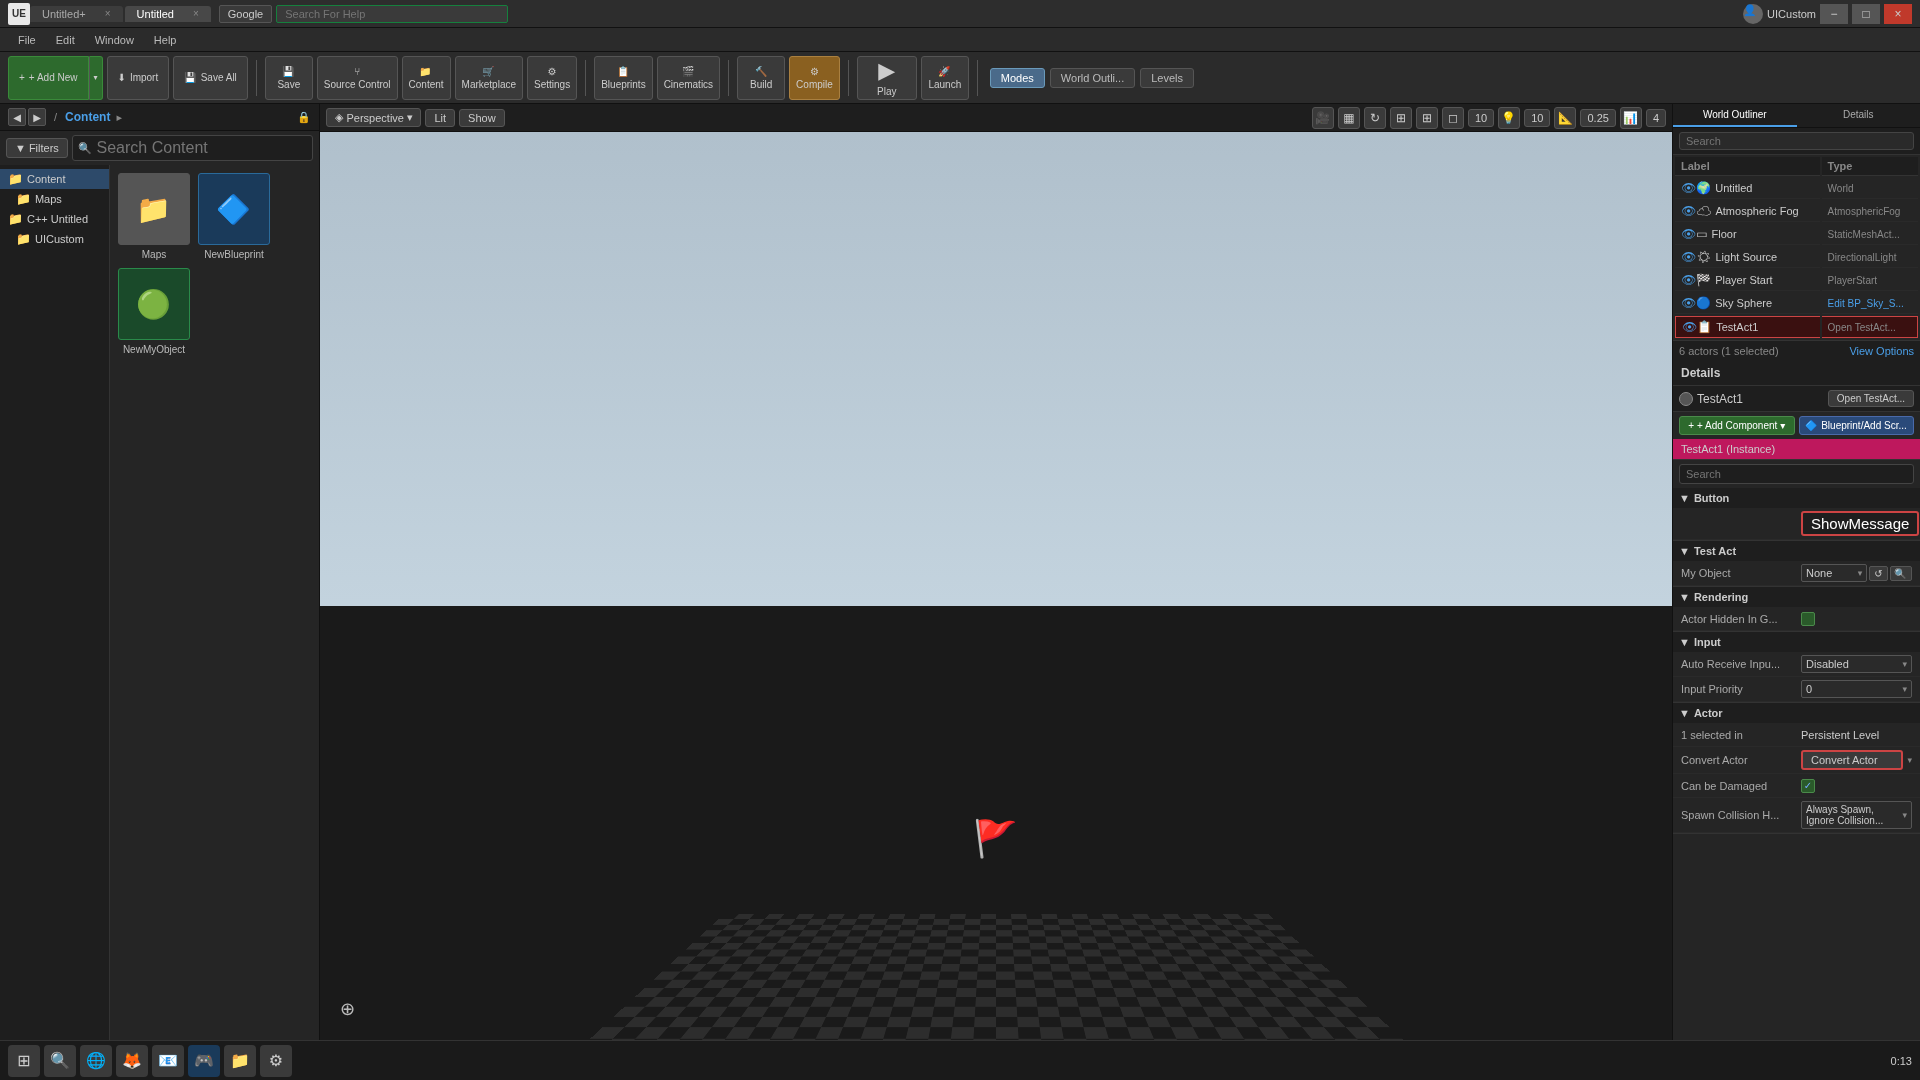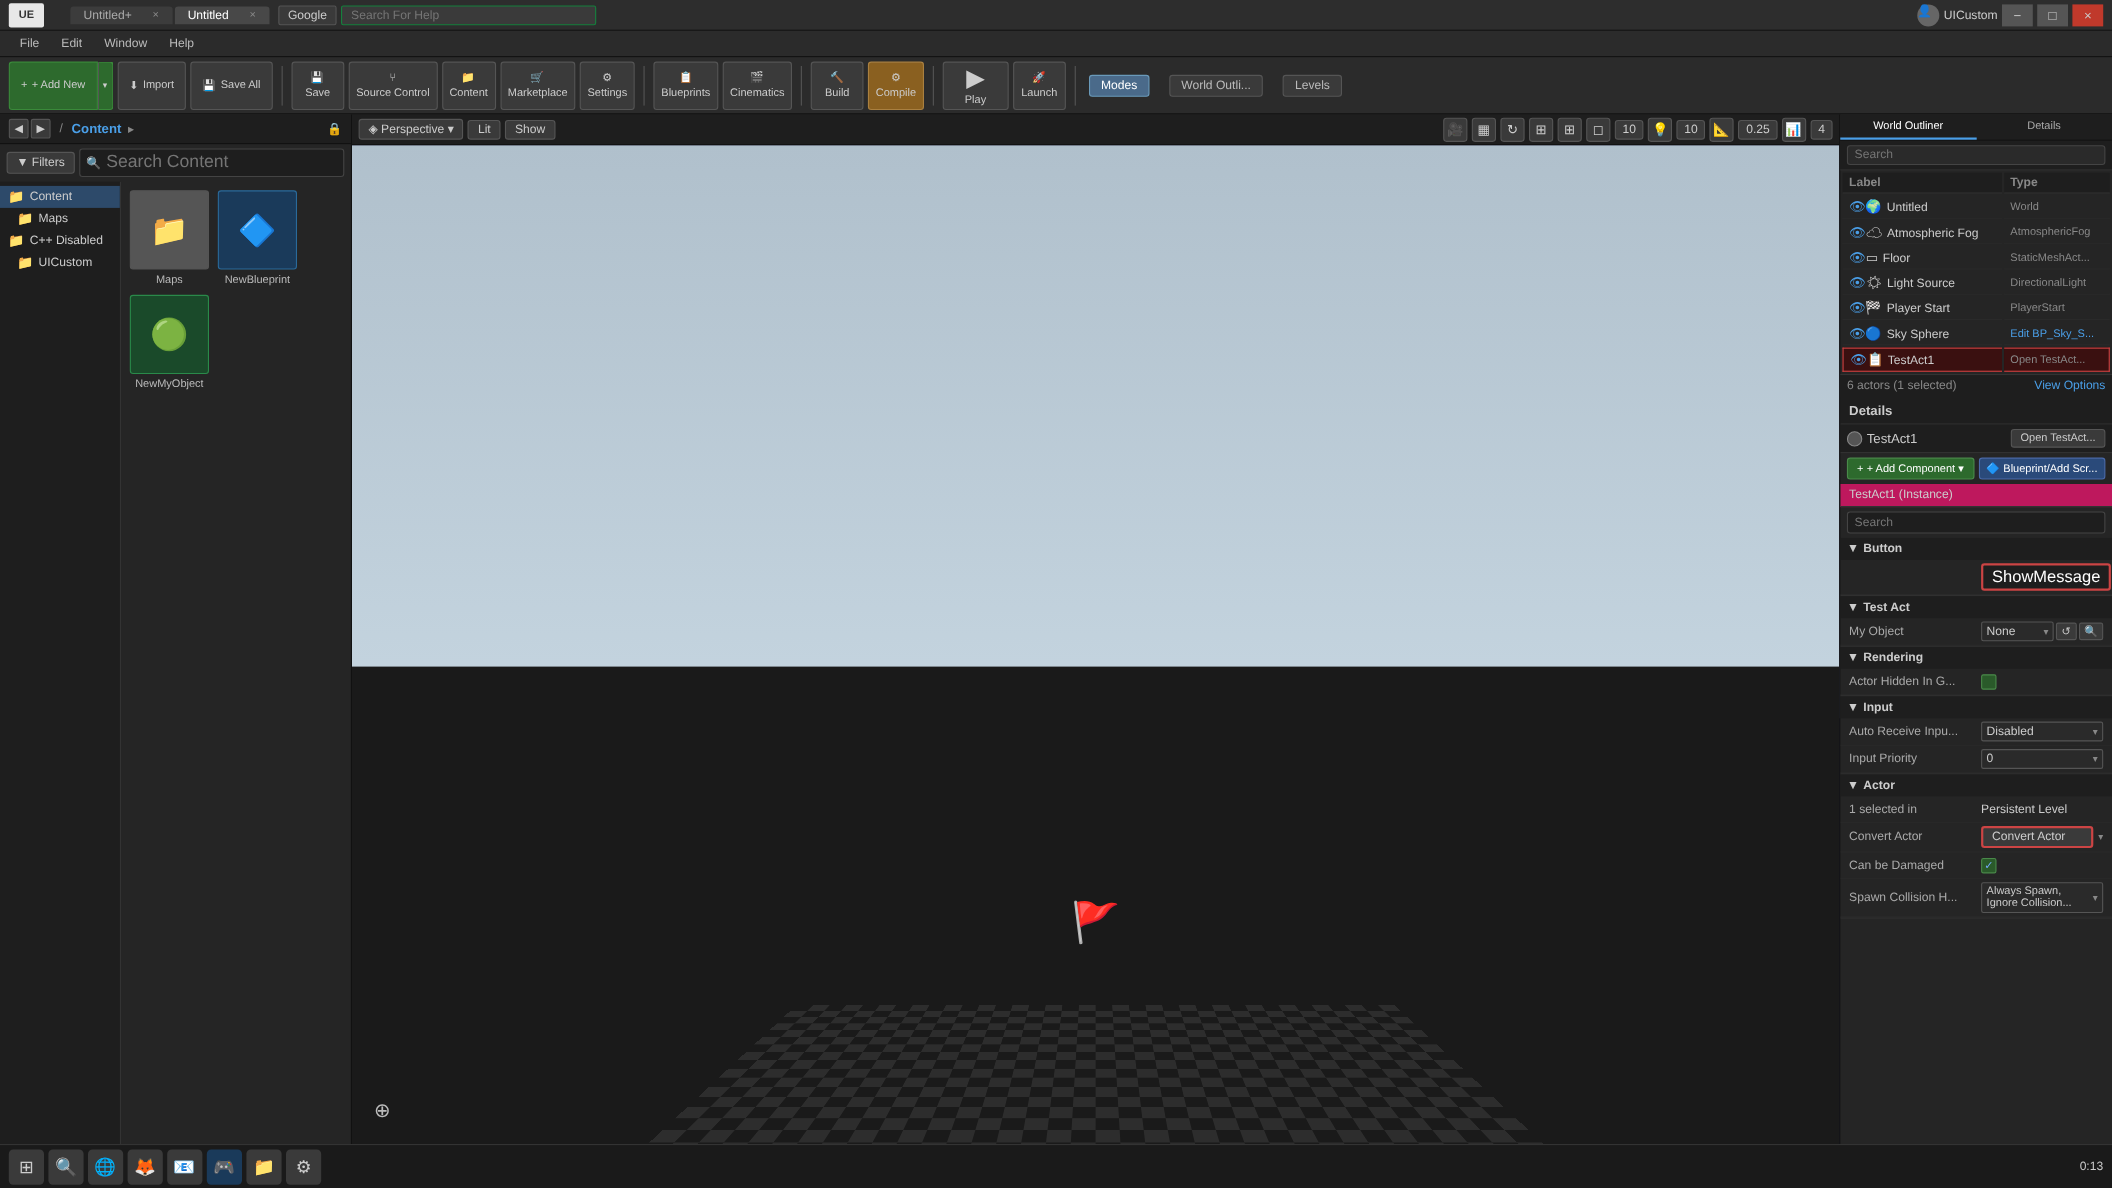--- a/index.html
+++ b/index.html
@@ -1,20 +1,20 @@
 <!DOCTYPE html>
 <html><head>
   <meta charset="utf-8">
   <style>
     * { box-sizing: border-box; margin: 0; padding: 0; }
     body { font-family: 'Segoe UI', Arial, sans-serif; font-size: 11px; background: #1a1a1a; color: #ccc; overflow: hidden; width: 1920px; height: 1080px; }
 
     
     #titlebar { height: 28px; background: #2d2d2d; display: flex; align-items: center; padding: 0 8px; border-bottom: 1px solid #111; }
-    #titlebar .logo { width: 32px; height: 22px; background: #e8e8e8; border-radius: 2px; display: flex; align-items: center; justify-content: center; font-weight: bold; font-size: 10px; color: #333; margin-right: 24px; }
+    #titlebar .logo { width: 22px; height: 22px; background: #e8e8e8; border-radius: 2px; display: flex; align-items: center; justify-content: center; font-weight: bold; font-size: 10px; color: #333; margin-right: 0; }
     #titlebar .title-tabs { display: flex; gap: 2px; }
     #titlebar .title-tab { background: #3c3c3c; padding: 2px 12px; font-size: 11px; color: #aaa; border-radius: 3px 3px 0 0; cursor: pointer; display: flex; align-items: center; gap: 19px; }
     #titlebar .title-tab.active { background: #484848; color: #fff; }
     #titlebar .title-tab .close-x { font-size: 10px; color: #888; }
     #titlebar .win-btn { width: 28px; height: 20px; background: #555; border: none; color: #ccc; cursor: pointer; font-size: 12px; display: flex; align-items: center; justify-content: center; }
     #titlebar .win-btn.close { background: #c0392b; }
     #titlebar .profile { display: flex; align-items: center; gap: 4px; margin-left: 8px; }
     #titlebar .profile-icon { width: 20px; height: 20px; background: #666; border-radius: 50%; }
     #titlebar .google-search { margin-left: 8px; display: flex; align-items: center; gap: 4px; }
     #titlebar .google-label { background: #3a3a3a; border: 1px solid #555; padding: 2px 8px; font-size: 11px; color: #ccc; border-radius: 2px; }
@@ -25,21 +25,21 @@
     #menubar span { padding: 2px 10px; color: #bbb; cursor: pointer; font-size: 11px; }
 
     
     #toolbar { height: 52px; background: #2b2b2b; display: flex; align-items: center; padding: 0 8px; border-bottom: 1px solid #111; gap: 4px; }
     .tool-btn { display: flex; flex-direction: column; align-items: center; justify-content: center; min-width: 48px; height: 44px; background: #3a3a3a; border: 1px solid #555; border-radius: 3px; cursor: pointer; padding: 2px 6px; color: #ccc; font-size: 10px; gap: 2px; }
     .tool-btn.green { background: #2d6a2d; border-color: #3a8a3a; }
     .tool-btn-split { display: flex; }
     .tool-btn-split .main { border-radius: 3px 0 0 3px; }
     .tool-btn-split .arrow { border-radius: 0 3px 3px 0; min-width: 14px; border-left: 1px solid #555; padding: 0 2px; font-size: 8px; display: flex; align-items: center; }
     .toolbar-sep { width: 1px; height: 36px; background: #555; margin: 0 4px; }
-    .toolbar-modes { display: flex; align-items: center; gap: 18px; margin-left: 4px; }
+    .toolbar-modes { display: flex; align-items: center; gap: 5px; margin-left: 4px; }
     .mode-btn { padding: 3px 10px; background: #3a3a3a; border: 1px solid #555; border-radius: 3px; cursor: pointer; color: #bbb; font-size: 11px; }
     .mode-btn.active { background: #4a6a8a; border-color: #6a9aba; color: #fff; }
 
     
     #main-layout { display: flex; height: calc(1080px - 28px - 24px - 52px); }
 
     
     #left-panel { width: 320px; background: #252525; border-right: 1px solid #111; display: flex; flex-direction: column; }
     #content-browser-header { background: #1e1e1e; padding: 4px 8px; border-bottom: 1px solid #111; display: flex; align-items: center; gap: 4px; }
     #content-browser-header .nav-arrows { display: flex; gap: 2px; }
@@ -275,21 +275,21 @@
         <div class="folder-item selected">
           <span class="folder-icon">📁</span>
           <span>Content</span>
         </div>
         <div class="folder-item indent1">
           <span class="folder-icon">📁</span>
           <span>Maps</span>
         </div>
         <div class="folder-item">
           <span class="folder-icon">📁</span>
-          <span>C++ Disabled</span>
+          <span>C++ Untitled</span>
         </div>
         <div class="folder-item indent1">
           <span class="folder-icon">📁</span>
           <span>UICustom</span>
         </div>
       </div>
       <div class="content-area">
         <div class="content-grid">
           <div class="content-item">
             <div class="thumbnail folder-thumb" style="background:#555; display:flex; align-items:center; justify-content:center; font-size:28px;">📁</div>

